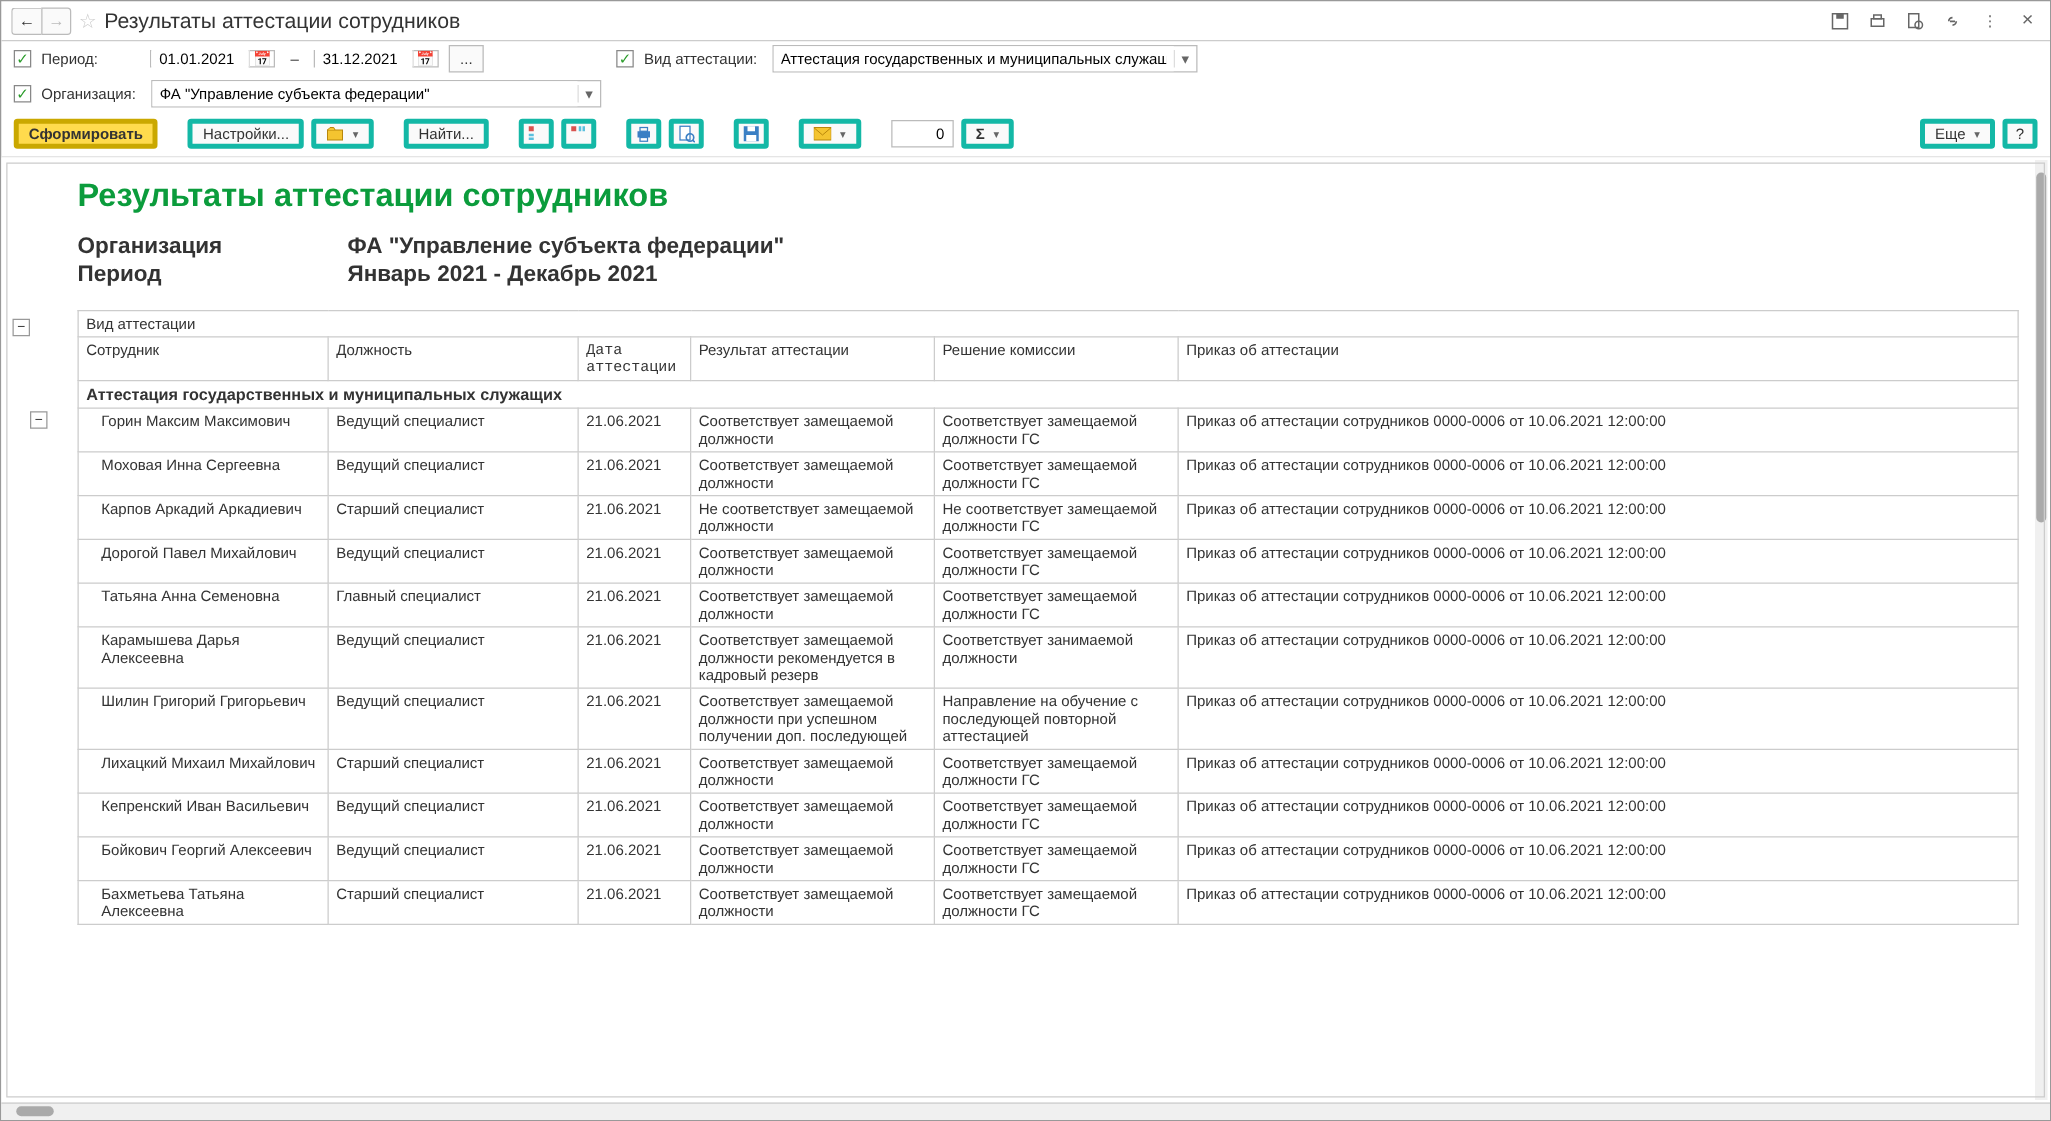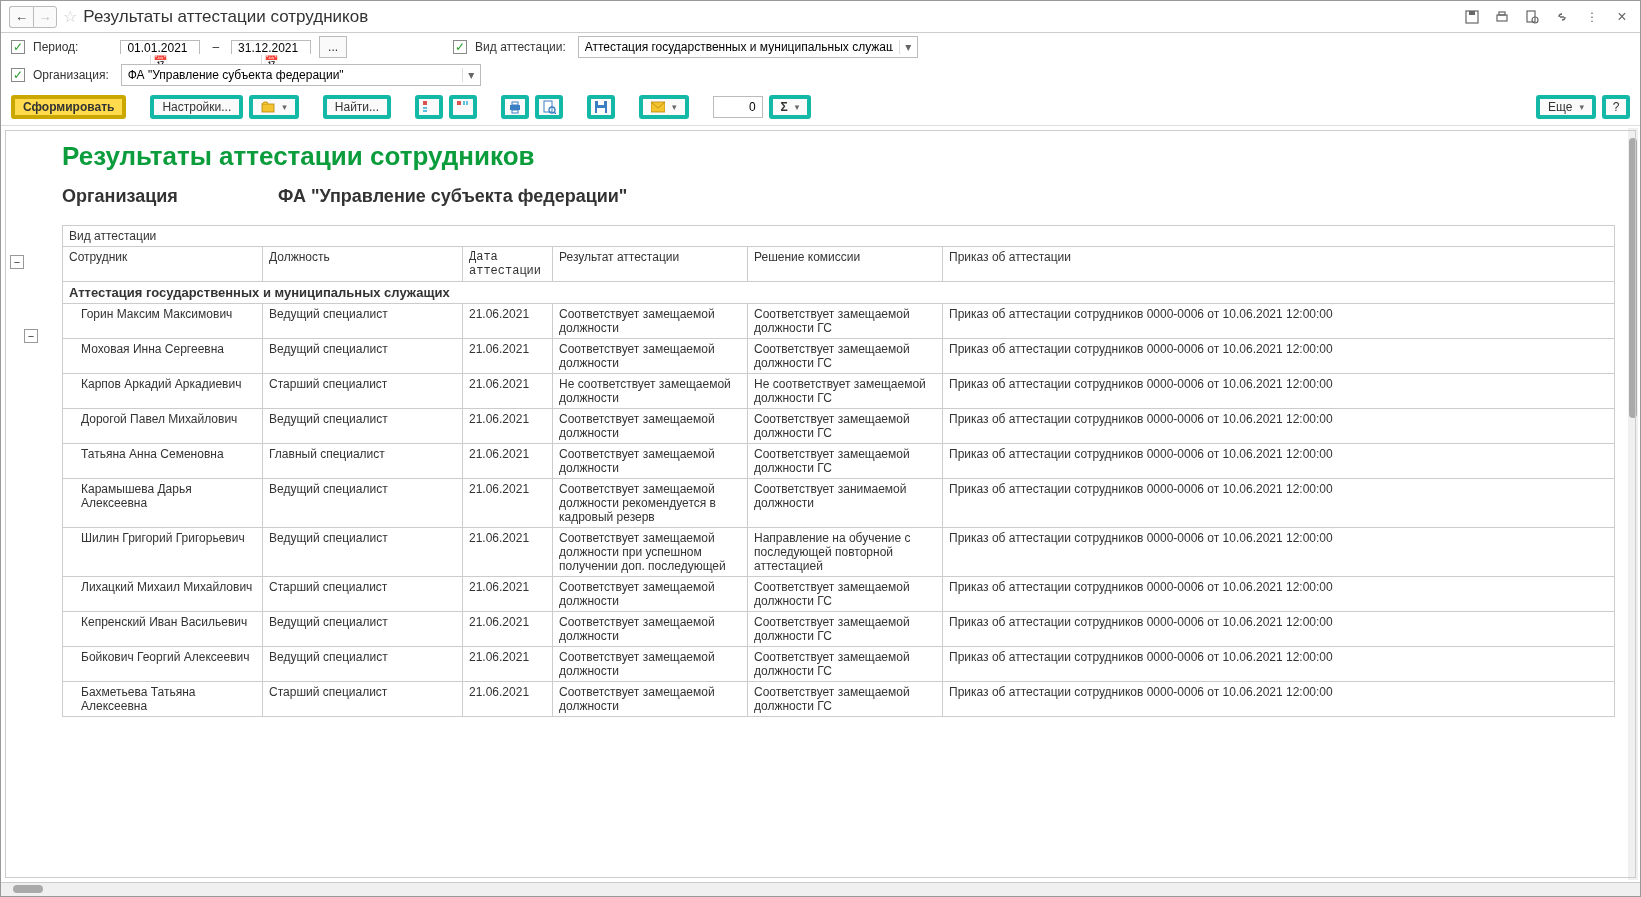--- a/index.html
+++ b/index.html
@@ -71,21 +71,20 @@
   font-size: 12px;
   line-height: 1;
 }
 .lbl { margin-right: 4px; }
 .date-input {
   border: 1px solid #bbb;
   height: 14px;
   display: inline-flex;
   align-items: center;
   background: #fff;
-  flex-direction: column;
 }
 .date-input input {
   border: none;
   outline: none;
   padding: 0 6px;
   width: 78px;
   height: 20px;
   font-size: 12px;
 }
 .date-input .cal {
@@ -419,20 +418,24 @@
   <div class="report-inner">
     <span class="group-toggle-outer" style="top:124px">−</span>
     <span class="group-toggle-outer" style="top:198px;left:18px">−</span>
 
     <div class="report-content">
       <div class="report-title">Результаты аттестации сотрудников</div>
       <div class="report-header-row">
         <span class="report-header-label">Организация</span>
         <span class="report-header-value">ФА "Управление субъекта федерации"</span>
       </div>
+      <div class="report-header-row">
+        <span class="report-header-label">Период</span>
+        <span class="report-header-value">Январь 2021 - Декабрь 2021</span>
+      </div>
 
       <table class="report-table">
         <tbody>
             <tr class="group-header">
           <td colspan="6">Вид аттестации</td>
         </tr>
         <tr>
           <th class="col-emp">Сотрудник</th>
           <th class="col-pos">Должность</th>
           <th class="col-date">Дата аттестации</th>

